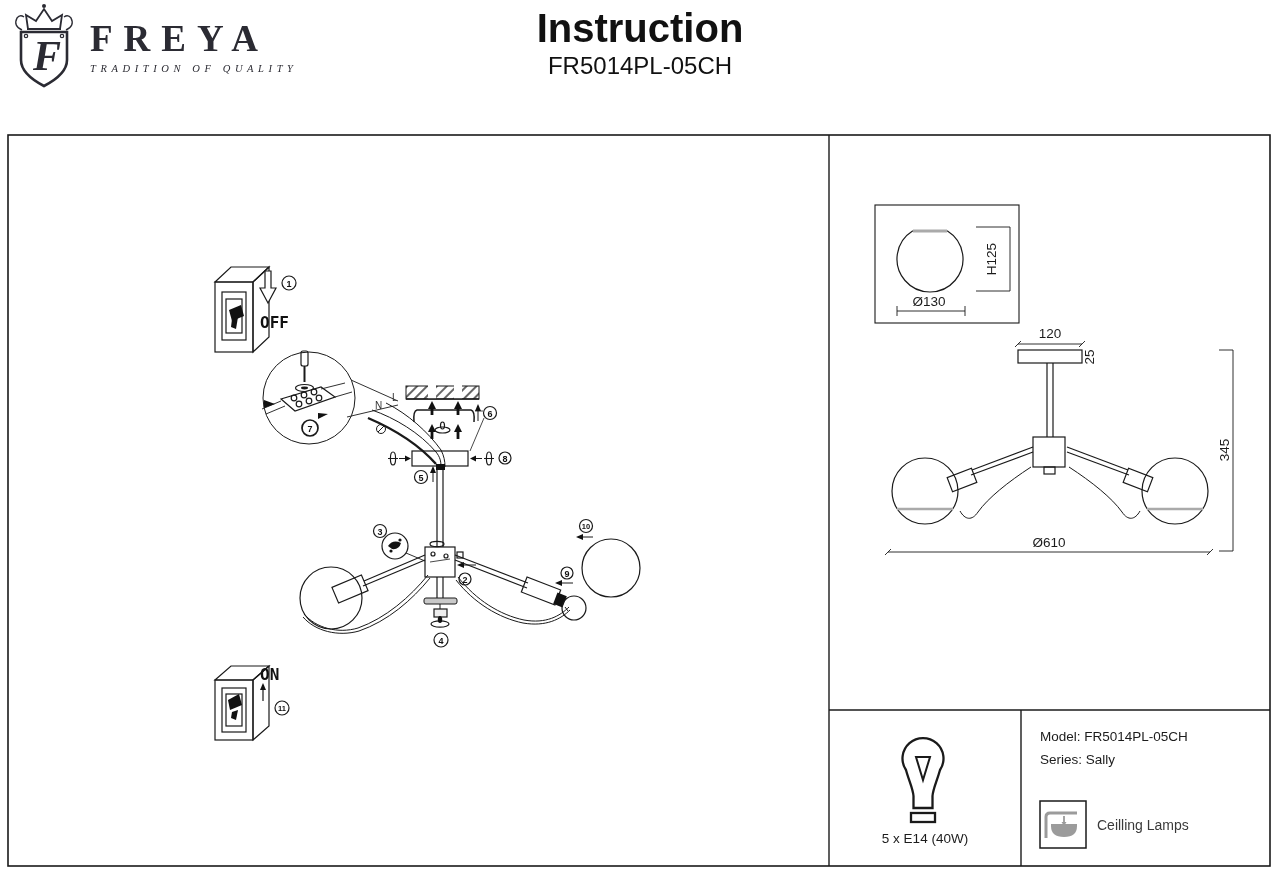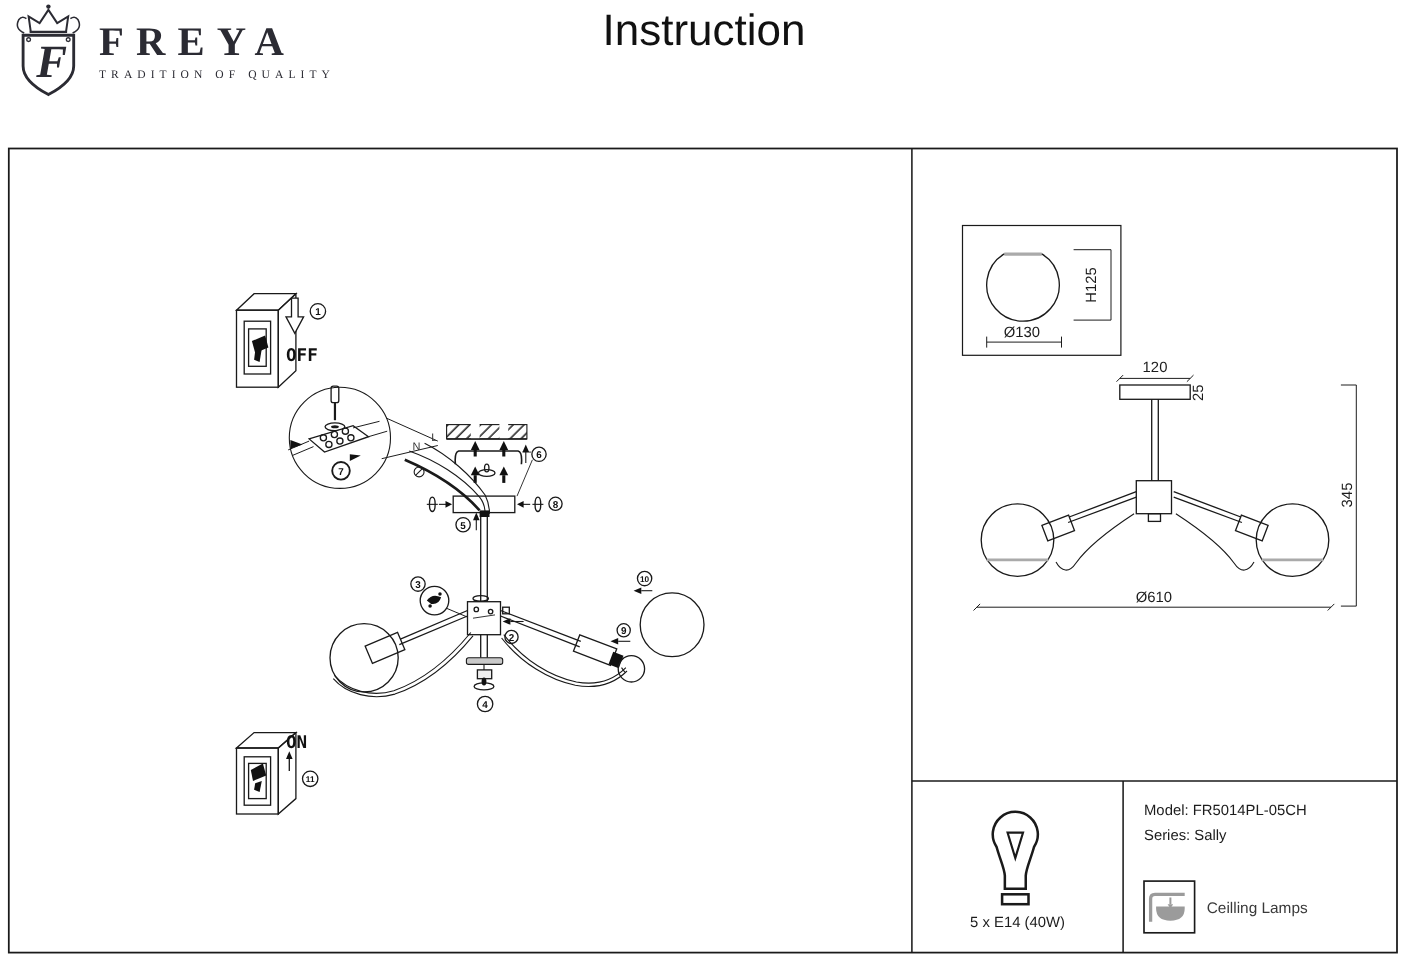--- a/index.html
+++ b/index.html
@@ -2,23 +2,23 @@
 <html><head>
 <meta charset="utf-8">
 <style>
   html,body{margin:0;padding:0;background:#fff;}
   body{width:1280px;height:875px;position:relative;font-family:"Liberation Sans",sans-serif;overflow:hidden;}
   .abs{position:absolute;}
   
   #logo{left:8px;top:2px;width:300px;height:90px;display:flex;align-items:flex-start;}
   #brandcol{margin-left:10px;margin-top:18px;}
   .brand{font-family:Liberation Serif, serif;font-size:37px;font-weight:600;letter-spacing:11px;color:#2b2b33;line-height:1;}
-  .tagline{font-family:"Liberation Serif",serif;font-size:10.5px;letter-spacing:4.6px;color:#2b2b33;margin-top:6px;}
+  .tagline{font-family:"Liberation Serif",serif;font-size:10.5px;letter-spacing:4.6px;color:#2b2b33;margin-top:6px;font-style:italic;}
   #titleblock{left:0;right:0;top:6px;text-align:center;}
-  .title{font-size:40px;font-weight:normal;color:#111;line-height:1.1;}
+  .title{font-size:40px;font-weight:bold;color:#111;line-height:1.1;}
   .model{font-size:24px;color:#111;margin-top:2px;}
   
   .t13{font:13.5px "Liberation Sans",sans-serif;fill:#1c1c1c;stroke:none;}
   .t14{font:14px "Liberation Sans",sans-serif;fill:#3a3a3a;stroke:none;}
   .mid{text-anchor:middle;}
   .num{font:bold 9px "Liberation Sans",sans-serif;fill:#111;stroke:none;text-anchor:middle;}
   .num2{font:bold 7.5px "Liberation Sans",sans-serif;fill:#111;stroke:none;text-anchor:middle;}
   .sw{font:bold 16px "DejaVu Sans Mono",monospace;fill:#111;stroke:none;}
   .wl{font:10px "Liberation Sans",sans-serif;fill:#333;stroke:none;}
 </style>
@@ -40,20 +40,21 @@
     <text x="25" y="68" font-family="Liberation Serif, serif" font-style="italic" font-weight="bold" font-size="42" fill="#2b2b33">F</text>
   </svg>
   <div id="brandcol">
     <div class="brand">FREYA</div>
     <div class="tagline">TRADITION OF QUALITY</div>
   </div>
 </div>
 
 <div class="abs" id="titleblock">
   <div class="title">Instruction</div>
+  <div class="model">FR5014PL-05CH</div>
 </div>
 
 <svg class="abs" style="left:0;top:0" width="1280" height="875" viewBox="0 0 1280 875">
   <defs>
     <pattern id="hat" width="7" height="7" patternUnits="userSpaceOnUse" patternTransform="rotate(45)">
       <rect width="7" height="7" fill="#fff"></rect>
       <line x1="1" y1="0" x2="1" y2="7" stroke="#333" stroke-width="1.5"></line>
     </pattern>
   </defs>
 

